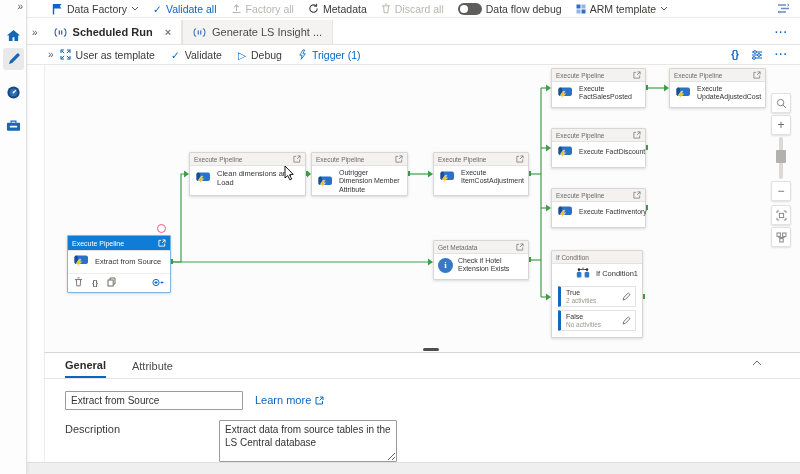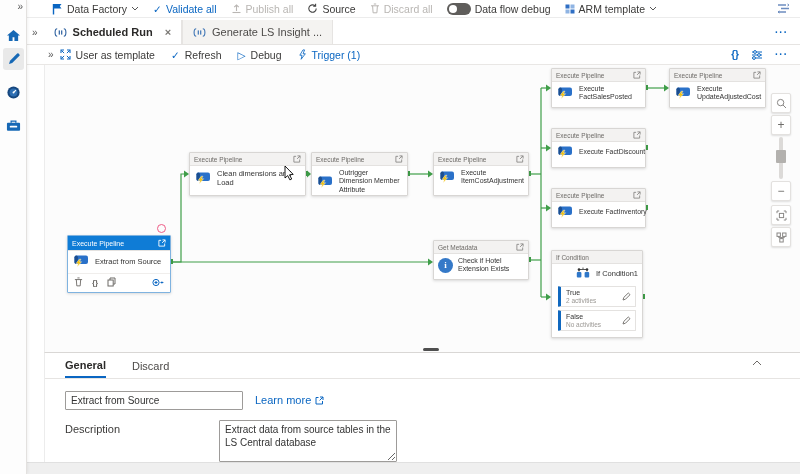--- a/index.html
+++ b/index.html
@@ -138,30 +138,30 @@
     <span>✓</span>
     <span>Validate all</span>
   </div>
   <div class="grp disabled">
     <span>
         <svg width="11" height="11" viewBox="0 0 11 11">
           <path d="M5.5 8V2.2M3.2 4.2L5.5 2l2.3 2.2" stroke="#b9b6b3" fill="none" stroke-width="1.1"></path>
           <path d="M1.5 9.5h8" stroke="#b9b6b3" stroke-width="1.1"></path>
         </svg>
       </span>
-    <span>Publish all</span>
+    <span>Factory all</span>
   </div>
   <div class="grp">
     <span>
         <svg width="11" height="11" viewBox="0 0 11 11">
           <path d="M9.2 5.5a3.7 3.7 0 1 1-1.1-2.6" stroke="#444" fill="none" stroke-width="1.1"></path>
           <path d="M8.6 0.8v2.4H6.2" stroke="#444" fill="none" stroke-width="1.1"></path>
         </svg>
       </span>
-    <span>Source</span>
+    <span>Metadata</span>
   </div>
   <div class="grp disabled">
     <span>
         <svg width="10" height="11" viewBox="0 0 10 11">
           <path d="M1 2.8h8M2.6 2.8l.5 7h3.8l.5-7M3.8 1h2.4" stroke="#b9b6b3" fill="none" stroke-width="1"></path>
         </svg>
       </span>
     <span>Discard all</span>
   </div>
   <div class="grp">
@@ -232,21 +232,21 @@
     <span>
         <svg width="11" height="11" viewBox="0 0 11 11">
           <path d="M1 4V1h3M10 4V1H7M1 7v3h3M10 7v3H7" stroke="#0a66c2" fill="none" stroke-width="1.1"></path>
           <path d="M1.5 1.5l2.6 2.6M9.5 1.5L6.9 4.1M1.5 9.5l2.6-2.6M9.5 9.5L6.9 6.9" stroke="#0a66c2" stroke-width="1"></path>
         </svg>
       </span>
     <span>User as template</span>
   </div>
   <div class="tbtn">
     <span class="blue">✓</span>
-    <span>Refresh</span>
+    <span>Validate</span>
   </div>
   <div class="tbtn">
     <span class="blue">▷</span>
     <span>Debug</span>
   </div>
   <div class="tbtn">
     <span>
         <svg width="9" height="11" viewBox="0 0 9 12">
           <path d="M5 1L1.6 6.8H4l-1 4.4L7.6 5.2H5.1L6.8 1z" fill="none" stroke="#0a66c2" stroke-width="0.9"></path>
         </svg>
@@ -598,21 +598,21 @@
         <path d="M2.7 4.4v1.2h5.6V4.4M5.5 5.6v1" stroke="#8a8886" fill="none"></path>
       </svg>
   </div>
 
   <div class="hscroll" style="left:378px; top:283px; width:16px;"></div>
 </div>
 
 <div class="props">
   <div class="ptabs">
     <span class="ptab active">General</span>
-    <span class="ptab">Discard</span>
+    <span class="ptab">Attribute</span>
     <span class="pcollapse">
       <svg width="10" height="6" viewBox="0 0 10 6">
           <path d="M1 5l4-4 4 4" stroke="#6d6a67" fill="none"></path>
         </svg>
     </span>
   </div>
   <div class="frow">
     <input class="finput" value="Extract from Source" style="">
     <span class="learn">
       <span>Learn more</span>

